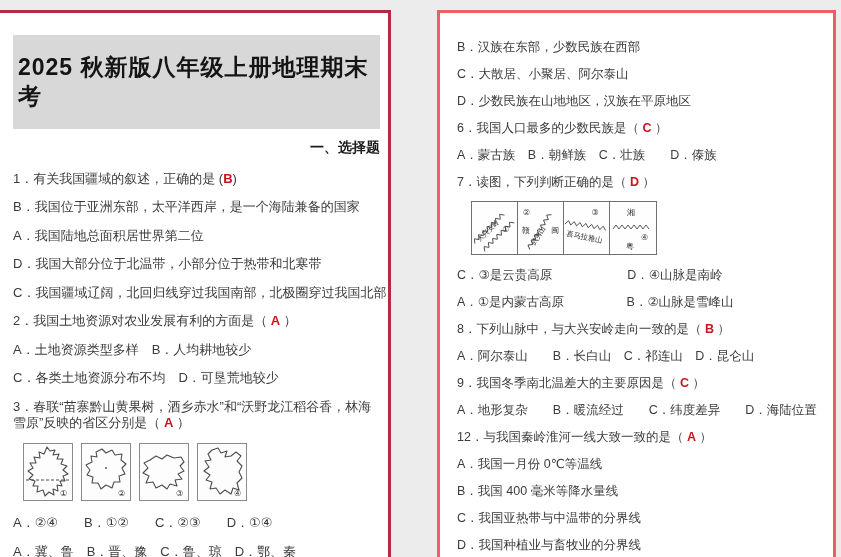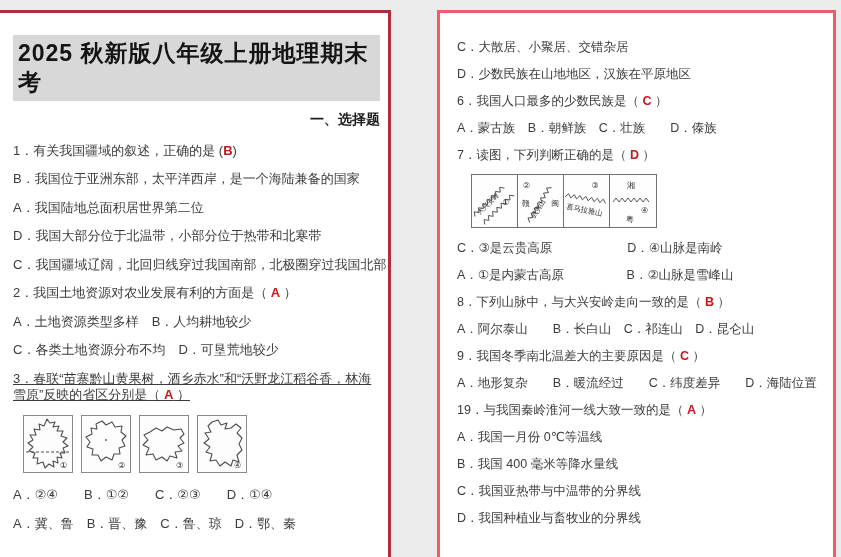--- a/index.html
+++ b/index.html
@@ -20,27 +20,27 @@
   }
   .page-right{
     left:437px;width:399px;
     border-top:3px solid #ef5e68;border-left:3px solid #ef5e68;border-right:3px solid #ef5e68;
     padding:26px 8px 0 17px;
   }
   .title-wrap{margin:0 0 10px 0;}
   .title{
     display:inline-block;background:#d8d8d8;color:#141414;
     font-size:23px;font-weight:bold;letter-spacing:1px;
-    padding:4px 5px;line-height:1.25;
+    padding:18px 5px;line-height:1.25;
   }
   .section{font-weight:bold;color:#1c1c1c;font-size:14px;margin:0 0 14px 2px;text-align:right;}
   .ln{white-space:nowrap;line-height:16px;}
   .page-left .ln{font-size:13px;margin-bottom:12.5px;}
   .page-right .ln{font-size:12.5px;margin-bottom:11px;}
-  .ln.wrap{white-space:normal;text-decoration:underline;}
+  .ln.wrap{white-space:normal;}
   .ans{color:#c8161e;font-weight:bold;}
   .map-row{display:flex;gap:8px;margin:2px 0 14px 10px;}
   .map-box{
     width:50px;height:58px;border:1px solid #8a8a8a;background:#fdfdfd;
     box-sizing:border-box;
   }
   .map-box svg{display:block;width:100%;height:100%;}
   .strip{display:flex;margin:2px 0 12px 14px;border:1px solid #707070;width:max-content;background:#fefefe;}
   .cell{width:46px;height:52px;border-right:1px solid #707070;box-sizing:border-box;}
   .cell:last-child{border-right:none;}
@@ -95,21 +95,22 @@
       </svg>
     </div>
   </div>
 
   <div class="ln"><span>A．②④　　B．①②　　C．②③　　D．①④</span></div>
   <div class="ln"><span>A．冀、鲁　B．晋、豫　C．鲁、琼　D．鄂、秦</span></div>
 
 </div>
 
 <div class="page page-right">
-  <div class="ln"><span>C．大散居、小聚居、交错杂居</span></div>
+  <div class="ln"><span>B．汉族在东部，少数民族在西部</span></div>
+  <div class="ln"><span>C．大散居、小聚居、阿尔泰山</span></div>
   <div class="ln"><span>D．少数民族在山地地区，汉族在平原地区</span></div>
   <div class="ln"><span>6．我国人口最多的少数民族是（ </span><span class="ans">C</span><span> ）</span></div>
   <div class="ln"><span>A．蒙古族　B．朝鲜族　C．壮族　　D．傣族</span></div>
   <div class="ln"><span>7．读图，下列判断正确的是（ </span><span class="ans">D</span><span> ）</span></div>
 
   <div class="strip">
     <div class="cell">
       <svg viewBox="0 0 46 52">
         <g transform="translate(3,42) rotate(-44)">
             <path class="zig" d="M0,0 l3,-4 l3,4 l3,-4 l3,4 l3,-4 l3,4 l3,-4 l3,4 l3,-4 l3,4 l3,-4 l3,4 l3,-4 l3,4"></path>
@@ -152,18 +153,18 @@
       </svg>
     </div>
   </div>
 
   <div class="ln"><span>C．③是云贵高原　　　　　　D．④山脉是南岭</span></div>
   <div class="ln"><span>A．①是内蒙古高原　　　　　B．②山脉是雪峰山</span></div>
   <div class="ln"><span>8．下列山脉中，与大兴安岭走向一致的是（ </span><span class="ans">B</span><span> ）</span></div>
   <div class="ln"><span>A．阿尔泰山　　B．长白山　C．祁连山　D．昆仑山</span></div>
   <div class="ln"><span>9．我国冬季南北温差大的主要原因是（ </span><span class="ans">C</span><span> ）</span></div>
   <div class="ln"><span>A．地形复杂　　B．暖流经过　　C．纬度差异　　D．海陆位置</span></div>
-  <div class="ln"><span>19．与我国秦岭淮河一线大致一致的是（ </span><span class="ans">A</span><span> ）</span></div>
+  <div class="ln"><span>12．与我国秦岭淮河一线大致一致的是（ </span><span class="ans">A</span><span> ）</span></div>
   <div class="ln"><span>A．我国一月份 0℃等温线</span></div>
   <div class="ln"><span>B．我国 400 毫米等降水量线</span></div>
   <div class="ln"><span>C．我国亚热带与中温带的分界线</span></div>
   <div class="ln"><span>D．我国种植业与畜牧业的分界线</span></div>
 </div>
 
 </body></html>

